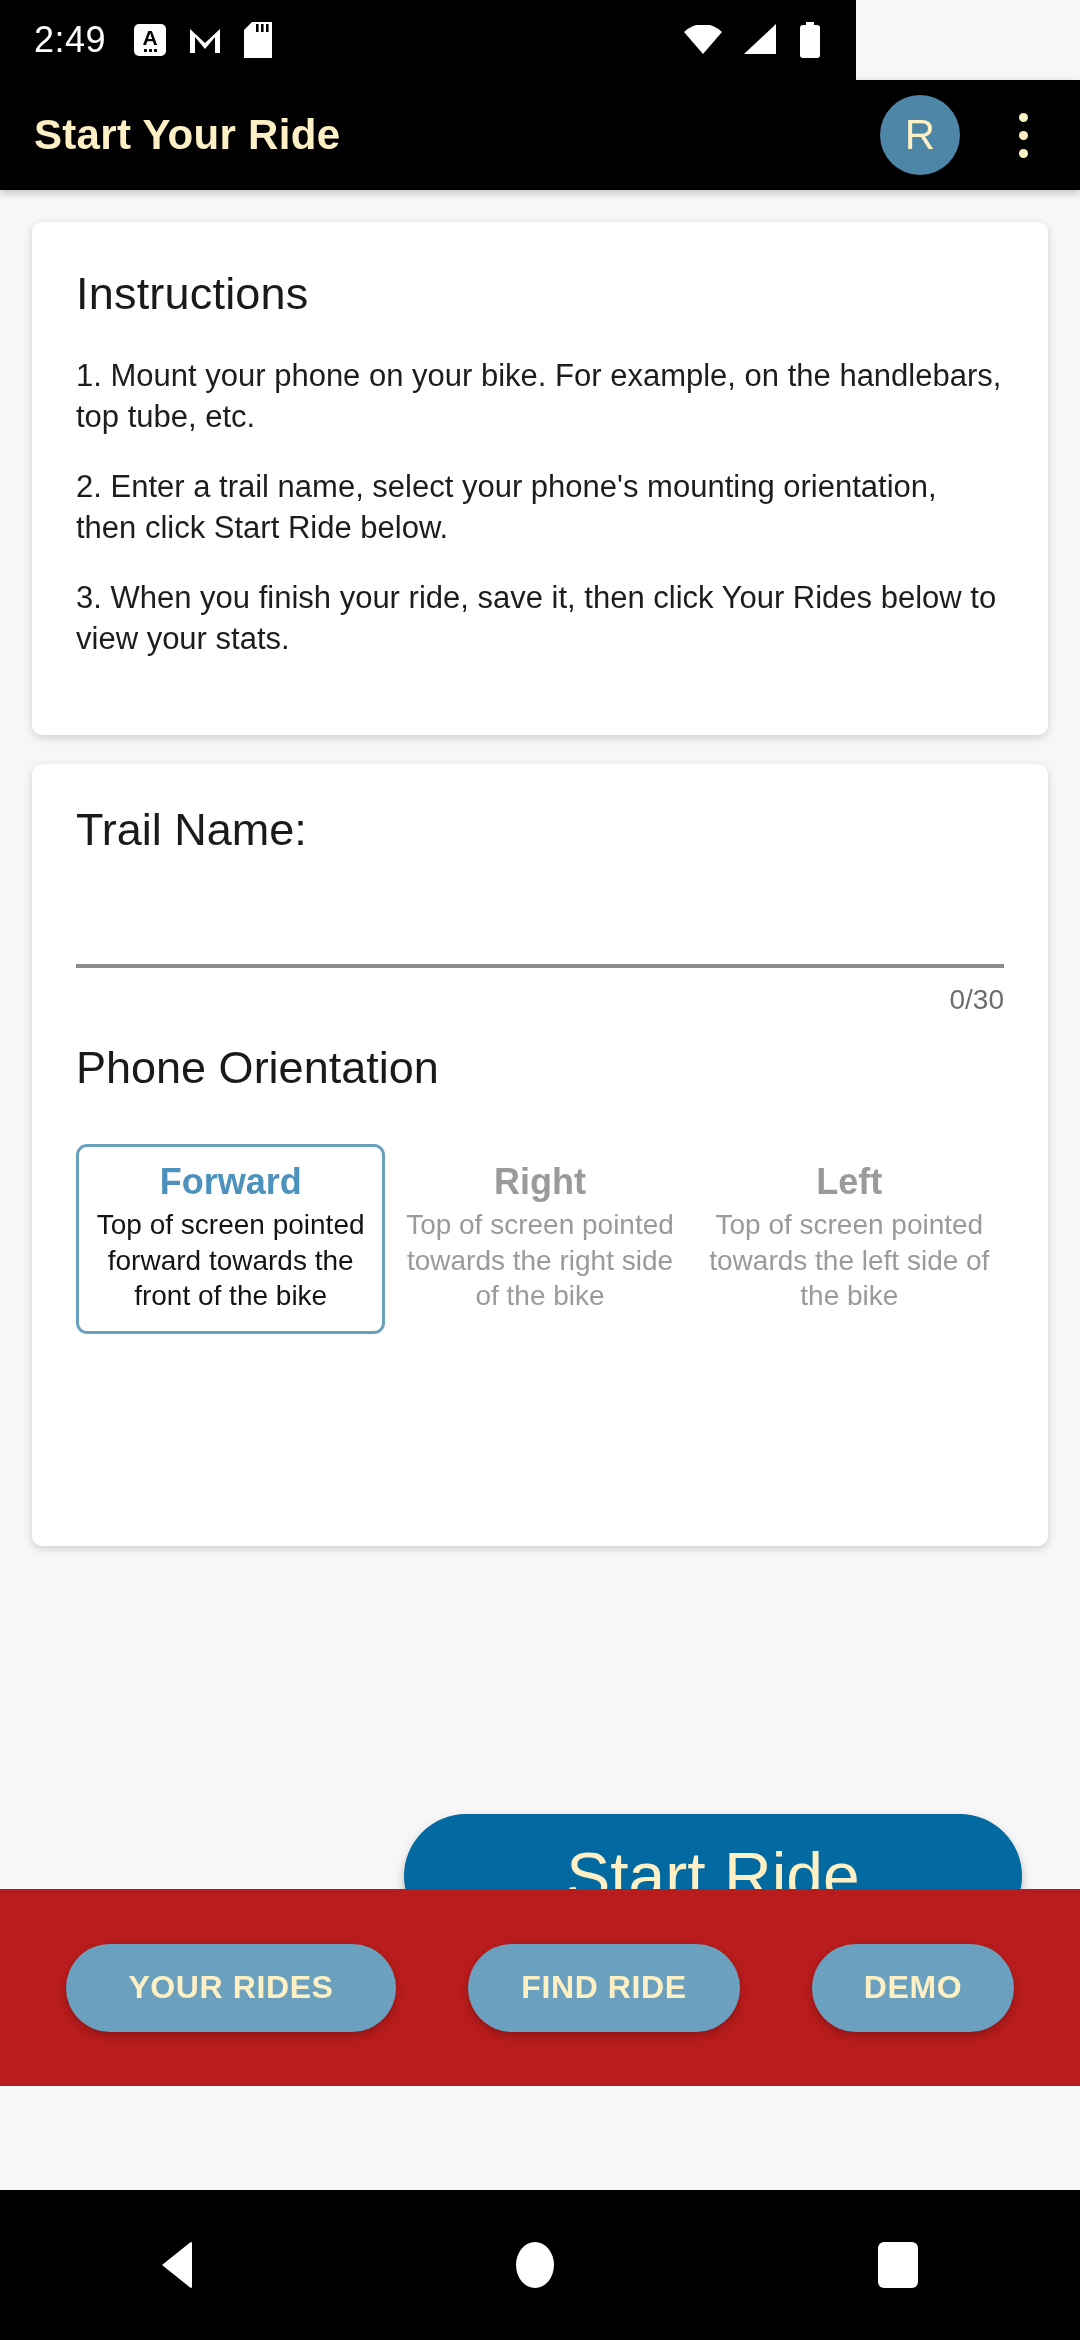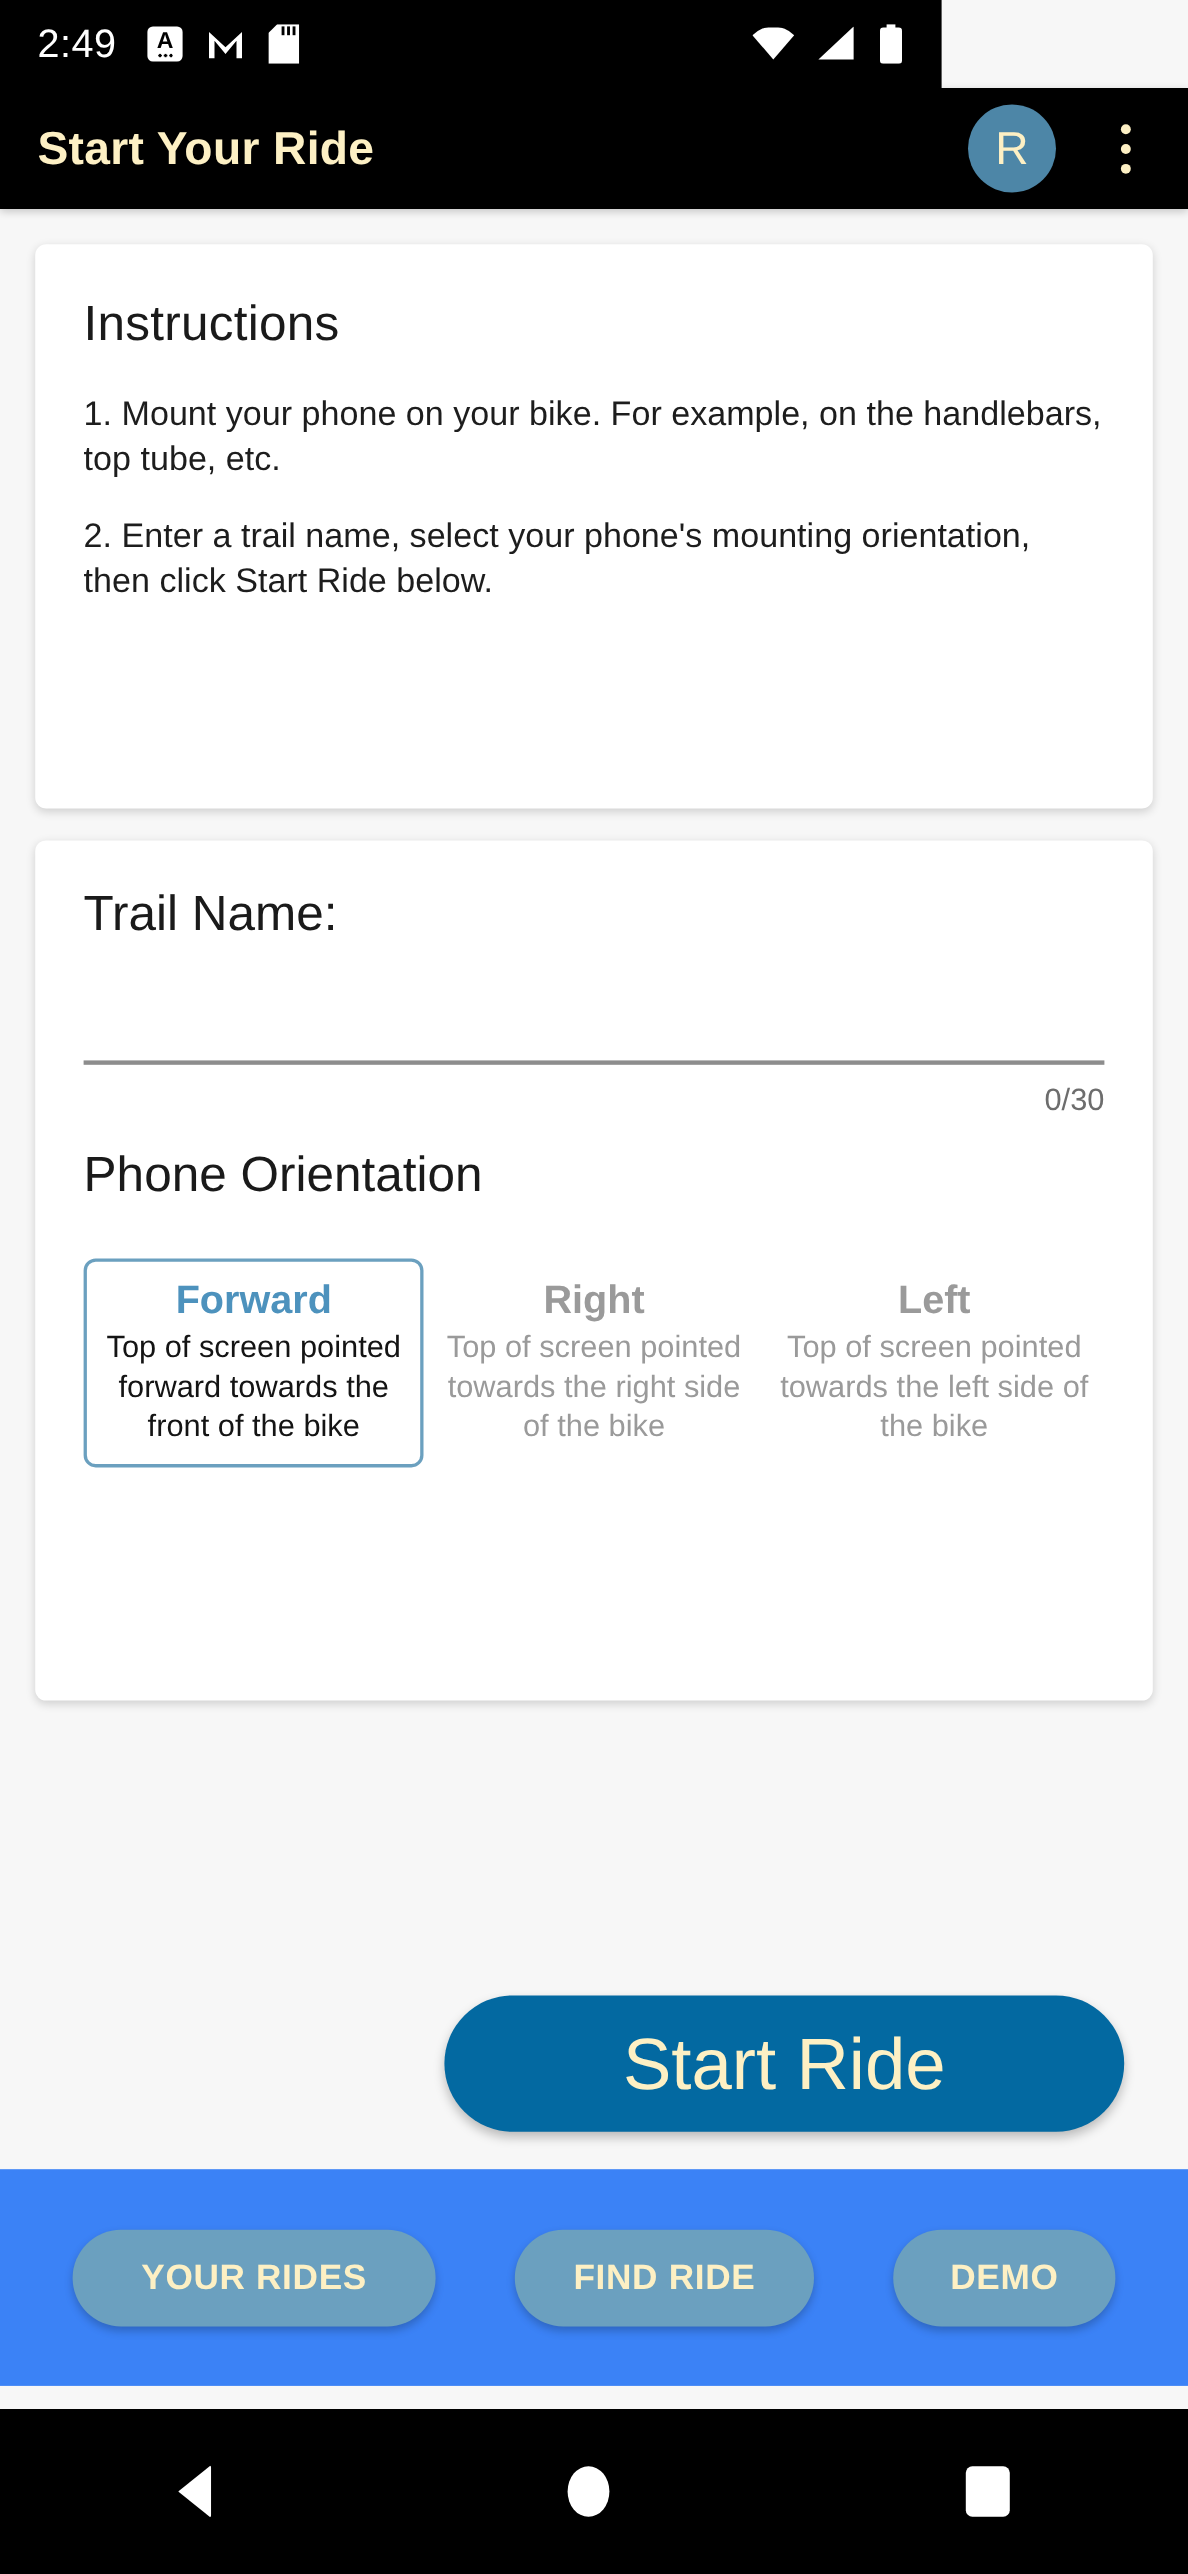--- a/index.html
+++ b/index.html
@@ -108,22 +108,22 @@
   
   .start-btn {
     position:absolute; top:1814px; left:404px; width:618px; height:124px;
     background:#0369a1; border-radius:62px; color:#fdf0c4;
     font-size:66px; font-weight:normal; display:flex; align-items:center;
     justify-content:center; box-shadow:0 5px 10px rgba(0,0,0,0.25);
   }
 
   
   .bottombar {
-    position:absolute; top:1972px; left:0; width:1080px; height:197px;
-    background:#3b82f6; display:flex; align-items:center;
+    position:absolute; top:1889px; left:0; width:1080px; height:197px;
+    background:#b91c1c; display:flex; align-items:center;
     justify-content:center; gap:72px;
   }
   .bb-btn {
     background:#6ba0bf; border-radius:44px; color:#fdf0c4;
     font-size:32px; font-weight:bold; letter-spacing:0.6px;
     display:flex; align-items:center; justify-content:center;
     box-shadow:0 4px 8px rgba(0,0,0,0.22); height:88px;
   }
   #bb-your-rides { width:330px; }
   #bb-find-ride { width:272px; }
@@ -187,20 +187,21 @@
       <span></span>
       <span></span>
     </div>
   </div>
 
   <div class="card" id="card-instructions">
     <div class="card-heading">Instructions</div>
     <div class="instr-list">
       <div class="instr-item">1. Mount your phone on your bike. For example, on the handlebars, top tube, etc.</div>
       <div class="instr-item"> 2. Enter a trail name, select your phone's mounting orientation, then click Start Ride below.</div>
+      <div class="instr-item"> 3. When you finish your ride, save it, then click Your Rides below to view your stats.</div>
     </div>
   </div>
 
   <div class="card" id="card-form">
     <div class="field-label">Trail Name:</div>
     <input class="field-entry" type="text" value="" placeholder="" style="">
     <div class="field-input"></div>
     <div class="counter">0/30</div>
 
     <div class="subheading">Phone Orientation</div>

